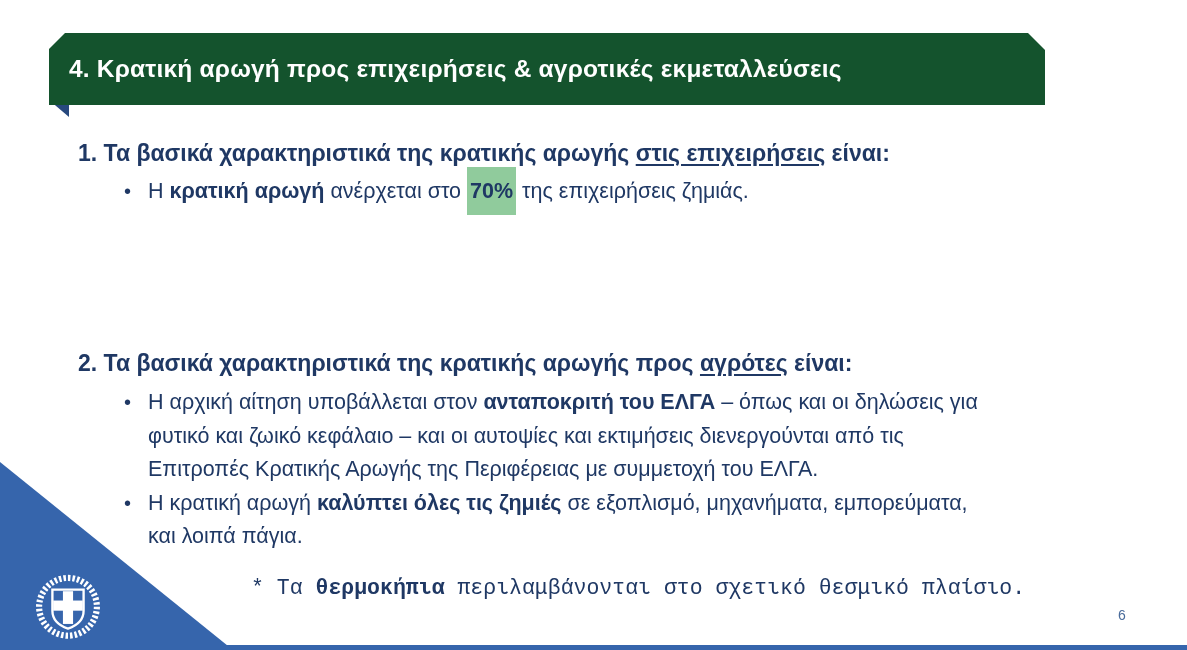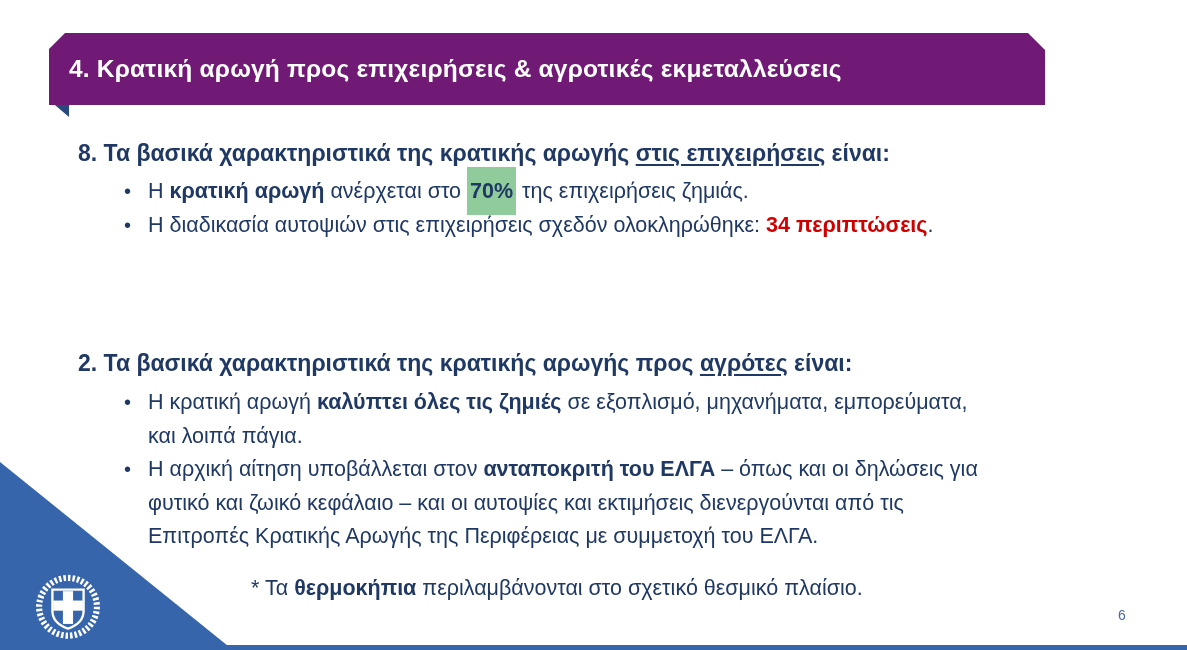--- a/index.html
+++ b/index.html
@@ -9,21 +9,21 @@
     background:#ffffff;
     position:relative;
     overflow:hidden;
     color:#1F3864;
   }
   .slide { position:absolute; inset:0; }
 
   
   .banner {
     position:absolute; left:49px; top:33px; width:996px; height:72px;
-    background:#701a75;
+    background:#14532d;
     clip-path:polygon(16px 0, calc(100% - 17px) 0, 100% 17px, 100% 100%, 0 100%, 0 16px);
     display:flex; align-items:center;
     z-index:3;
   }
   .banner h1 {
     padding-left:20px;
     color:#ffffff;
     font-size:24.5px;
     font-weight:bold;
     letter-spacing:.2px;
@@ -66,20 +66,21 @@
 
   .b  { font-weight:bold; }
   .u  { text-decoration:underline; text-underline-offset:3px; }
   .hl { background:#90CB9C; padding:12px 3px; }
 
   .footnote {
     position:absolute; left:251px; top:576px;
     font-size:21.5px;
     color:#1F3864;
     white-space:nowrap;
+    font-family:Liberation Mono, monospace;
   }
 
   .page-number {
     position:absolute; left:1118px; top:607px;
     font-size:14px;
     color:#4A6C9B;
   }
 
   
   .corner-triangle {
@@ -101,35 +102,34 @@
 </head>
 <body>
 
 <div class="slide">
 
   <div class="banner-fold"></div>
   <div class="banner">
     <h1>4. Κρατική αρωγή προς επιχειρήσεις &amp; αγροτικές εκμεταλλεύσεις</h1>
   </div>
 
-  <h2 class="section-heading heading-1"><span>8. Τα βασικά χαρακτηριστικά της κρατικής αρωγής </span><span class="u">στις επιχειρήσεις</span><span> είναι:</span></h2>
+  <h2 class="section-heading heading-1"><span>1. Τα βασικά χαρακτηριστικά της κρατικής αρωγής </span><span class="u">στις επιχειρήσεις</span><span> είναι:</span></h2>
 
   <ul class="bullets bullets-1">
     <li><span>Η </span><span class="b">κρατική αρωγή</span><span> ανέρχεται στο </span><span class="b hl">70%</span><span> της επιχειρήσεις ζημιάς.</span></li>
-    <li><span>Η διαδικασία αυτοψιών στις επιχειρήσεις σχεδόν ολοκληρώθηκε: </span><span class="b" style="color: rgb(208, 0, 0);">34 περιπτώσεις</span><span>.</span></li>
   </ul>
 
   <h2 class="section-heading heading-2"><span>2. Τα βασικά χαρακτηριστικά της κρατικής αρωγής προς </span><span class="u">αγρότες</span><span> είναι:</span></h2>
 
   <ul class="bullets bullets-2">
-    <li><span>Η κρατική αρωγή </span><span class="b">καλύπτει όλες τις ζημιές</span><span> σε εξοπλισμό, μηχανήματα, εμπορεύματα,
-και λοιπά πάγια.</span></li>
     <li><span>Η αρχική αίτηση υποβάλλεται στον </span><span class="b">ανταποκριτή του ΕΛΓΑ</span><span> – όπως και οι δηλώσεις για
 φυτικό και ζωικό κεφάλαιο – και οι αυτοψίες και εκτιμήσεις διενεργούνται από τις
 Επιτροπές Κρατικής Αρωγής της Περιφέρειας με συμμετοχή του ΕΛΓΑ.</span></li>
+    <li><span>Η κρατική αρωγή </span><span class="b">καλύπτει όλες τις ζημιές</span><span> σε εξοπλισμό, μηχανήματα, εμπορεύματα,
+και λοιπά πάγια.</span></li>
   </ul>
 
   <div class="footnote"><span>* Τα </span><span class="b">θερμοκήπια</span><span> περιλαμβάνονται στο σχετικό θεσμικό πλαίσιο.</span></div>
 
   <div class="corner-triangle"></div>
   <div class="bottom-strip"></div>
 
   <svg class="emblem" viewBox="0 0 100 100" aria-hidden="true">
     <circle cx="50" cy="51" r="37" fill="none" stroke="#ffffff" stroke-width="8" stroke-dasharray="3.2 2.6"></circle>
     <circle cx="50" cy="51" r="32.5" fill="#3665AC" stroke="none"></circle>

